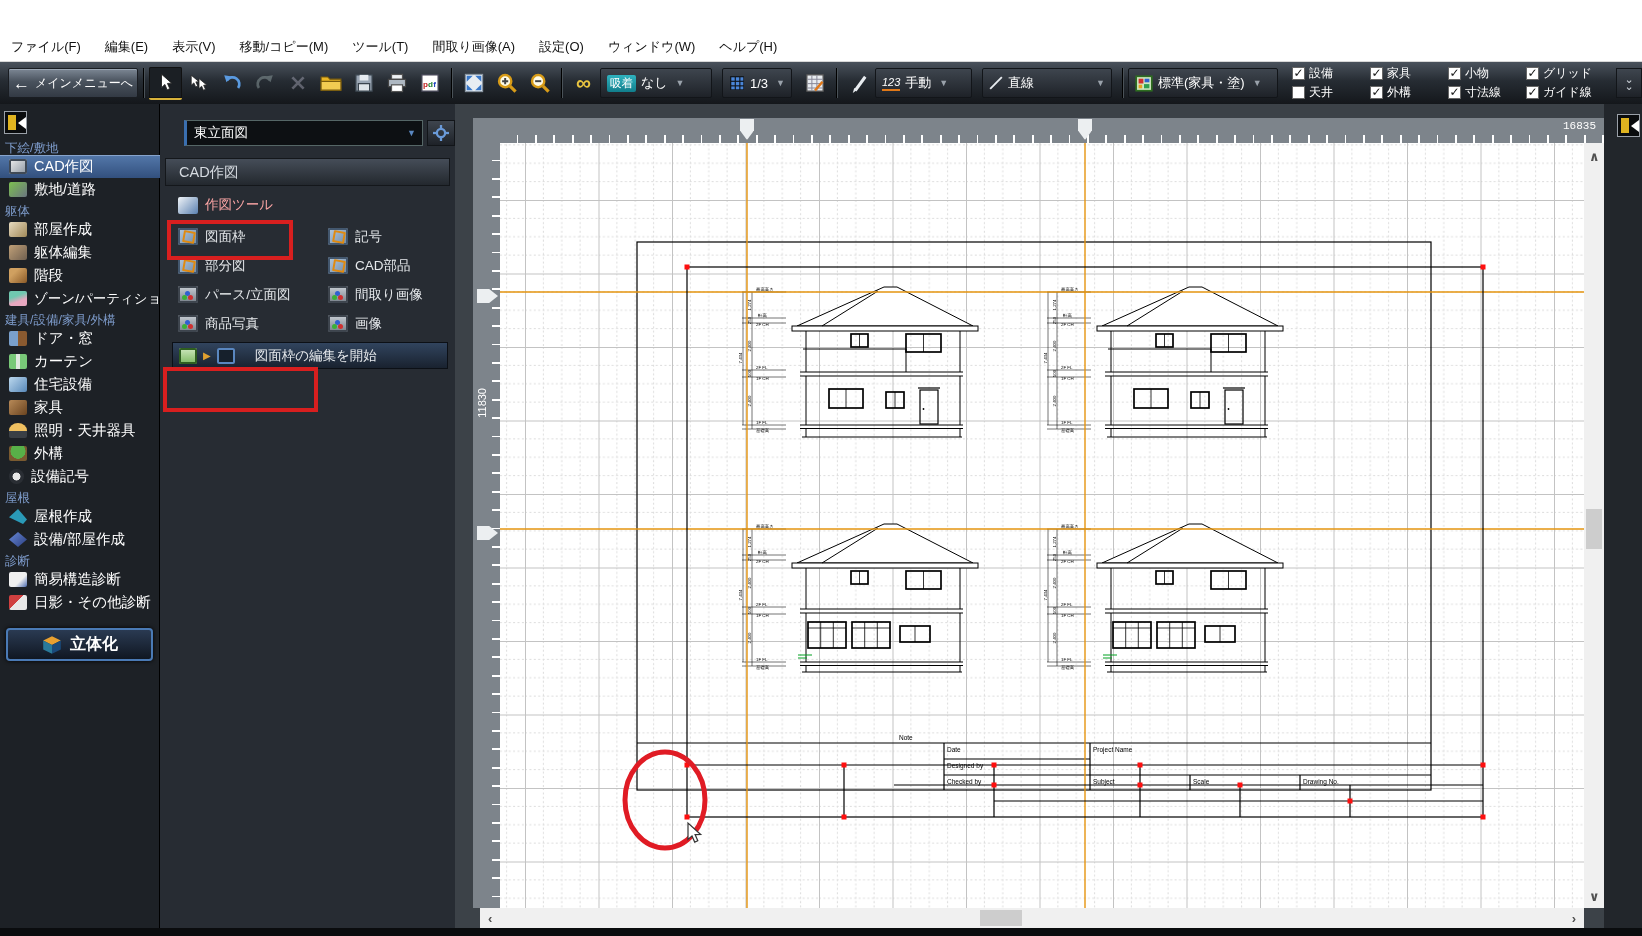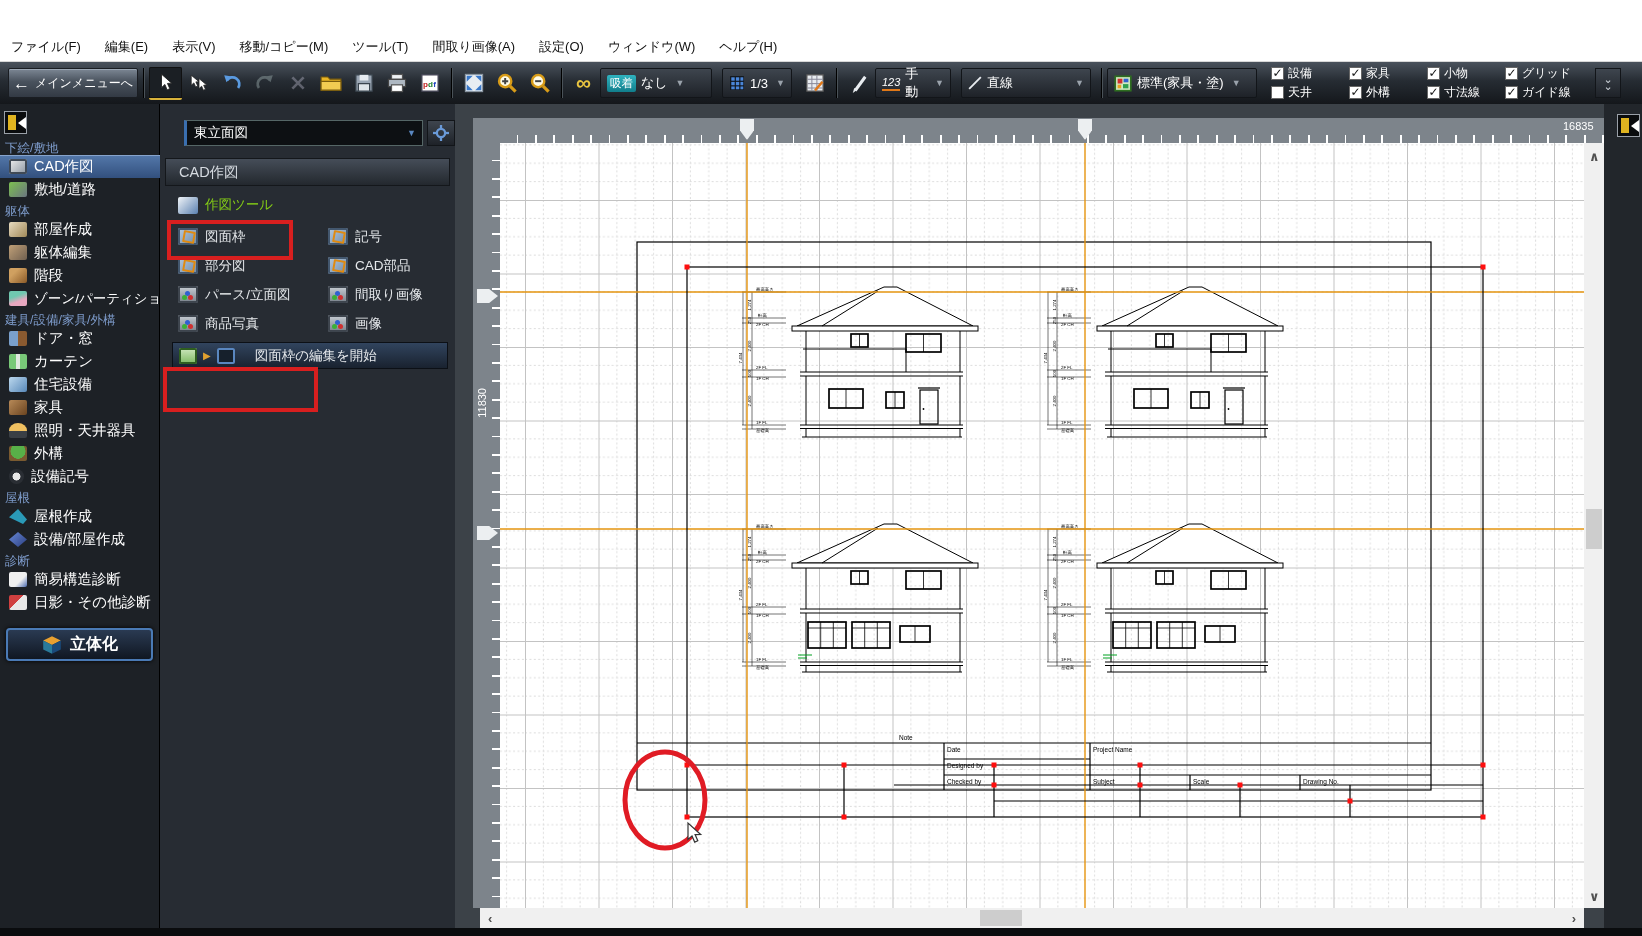--- a/index.html
+++ b/index.html
@@ -78,21 +78,21 @@
   .viewbar { position:absolute; left:12px; top:16px; width:283px; height:26px; display:flex; }
   .viewsel { width:246px; height:26px; background:#0d1013; border:1px solid #566; border-left:3px solid #3a6fb0;
     color:#fff; font-size:13.5px; display:flex; align-items:center; padding-left:7px;margin-left:12px; }
   .viewsel .tb-caret { margin-left:auto; margin-right:6px; color:#5a87c0; }
   .gearbtn { width:29px; height:26px; margin-left:4px; background:linear-gradient(#3e454e,#1e2228);
     border:1px solid #121519; display:flex; align-items:center; justify-content:center; }
   .panelhdr { position:absolute; left:5px; top:54px; width:285px; height:28px;
     background:linear-gradient(#454d58,#23282e); color:#d5dae0; font-size:14.5px;
     display:flex; align-items:center; padding-left:13px; border:1px solid #14171b; }
   .ptool-single { position:absolute; left:18px; top:92px; display:flex; align-items:flex-end; gap:7px;
-    color:#84cc16; font-size:13.5px; }
+    color:#fca5a5; font-size:13.5px; }
   .pgrid { position:absolute; left:18px; top:118px; width:265px; display:grid;
     grid-template-columns:150px 115px; grid-auto-rows:29px; }
   .ptool { display:flex; align-items:center; gap:7px; color:#e6e9ec; font-size:13.5px; white-space:nowrap; }
   .tico { width:20px; height:17px; border-radius:2px; position:relative; flex:0 0 auto; }
   .tico-frame { background:linear-gradient(135deg,#b8cce0,#6d87a4); box-shadow:inset 0 0 0 2px #43576e; }
   .tico-frame::after { content:""; position:absolute; left:5px; top:3px; width:8px; height:8px;
     border:2px solid #e08a10; transform:rotate(10deg); border-radius:1px; }
   .tico-photo { background:linear-gradient(#c9cfd6,#777f88); box-shadow:inset 0 0 0 2px #3e454e; }
   .tico-photo::after { content:""; position:absolute; left:4px; bottom:3px; width:5px; height:5px;
     border-radius:50%; background:#3ab038; box-shadow:6px 0 0 #d03030, 3px -4px 0 #3060d0; }
@@ -113,21 +113,21 @@
 
   
   .workspace { position:absolute; left:455px; top:104px; width:1187px; height:832px; background:#3c4248; }
   .corner { position:absolute; left:18px; top:14px; width:27px; height:25px; background:#7d848b; }
   .ruler-h { position:absolute; left:45px; top:14px; width:1104px; height:25px; background:#7d848b; }
   .ruler-h .ticks { position:absolute; left:0; bottom:0; width:100%; height:8px;
     background:repeating-linear-gradient(90deg, transparent 0px, transparent 16.6px, #fff 16.6px, #fff 18.4px); }
   .ruler-v { position:absolute; left:18px; top:39px; width:27px; height:765px; background:#7d848b; }
   .ruler-v .ticks { position:absolute; right:0; top:0; height:100%; width:8px;
     background:repeating-linear-gradient(180deg, transparent 0px, transparent 16.6px, #fff 16.6px, #fff 18.4px); }
-  .ruler-label-h { position:absolute; top:2px; color:#fff; font-size:11px; }
+  .ruler-label-h { position:absolute; top:2px; color:#fff; font-size:11px;font-family:Liberation Mono, monospace; }
   .ruler-label-v { position:absolute; left:3px; color:#fff; font-size:11px;
     writing-mode:vertical-rl; transform:rotate(180deg); }
   .marker-h { position:absolute; top:1px; width:14px; height:21px; background:#eceff1;
     clip-path:polygon(0 0,100% 0,100% 55%,50% 100%,0 55%); box-shadow:1px 1px 1px #444; }
   .marker-v { position:absolute; left:4px; width:21px; height:14px; background:#eceff1;
     clip-path:polygon(0 0,58% 0,100% 50%,58% 100%,0 100%); }
   .canvas { position:absolute; left:45px; top:39px; width:1084px; height:765px; background:#fff; overflow:hidden; }
   .vscroll { position:absolute; left:1129px; top:39px; width:20px; height:765px; background:#f0f0f0; }
   .hscroll { position:absolute; left:25px; top:804px; width:1104px; height:20px; background:#f0f0f0; }
   .thumb { position:absolute; background:#cdcdcd; }
@@ -274,21 +274,21 @@
           <path d="M8 14 L14 7" stroke="#e07818" stroke-width="2"></path>
         </svg>
     </div>
     <div class="tb-sep"></div>
     <div class="tbtn">
       <svg width="20" height="20" viewBox="0 0 16 16">
           <line x1="5" y1="14" x2="13" y2="3" stroke="#e8ecf0" stroke-width="2.4"></line>
           <polygon points="3,16 6.4,13.6 4.2,12" fill="#e8ecf0"></polygon>
         </svg>
     </div>
-    <div class="tb-group" style="width:76px;">
+    <div class="tb-group" style="width:97px;">
       <span class="m123">123</span>
       <span>手動</span>
       <span class="tb-caret">▼</span>
     </div>
     <div class="tb-group" style="width:130px; margin-left:10px;">
       <svg width="14" height="14" viewBox="0 0 12 12">
           <line x1="1" y1="11" x2="11" y2="1" stroke="#e8ecf0" stroke-width="1.6"></line>
         </svg>
       <span>直線</span>
       <span class="tb-caret" style="margin-left:auto;">▼</span>

